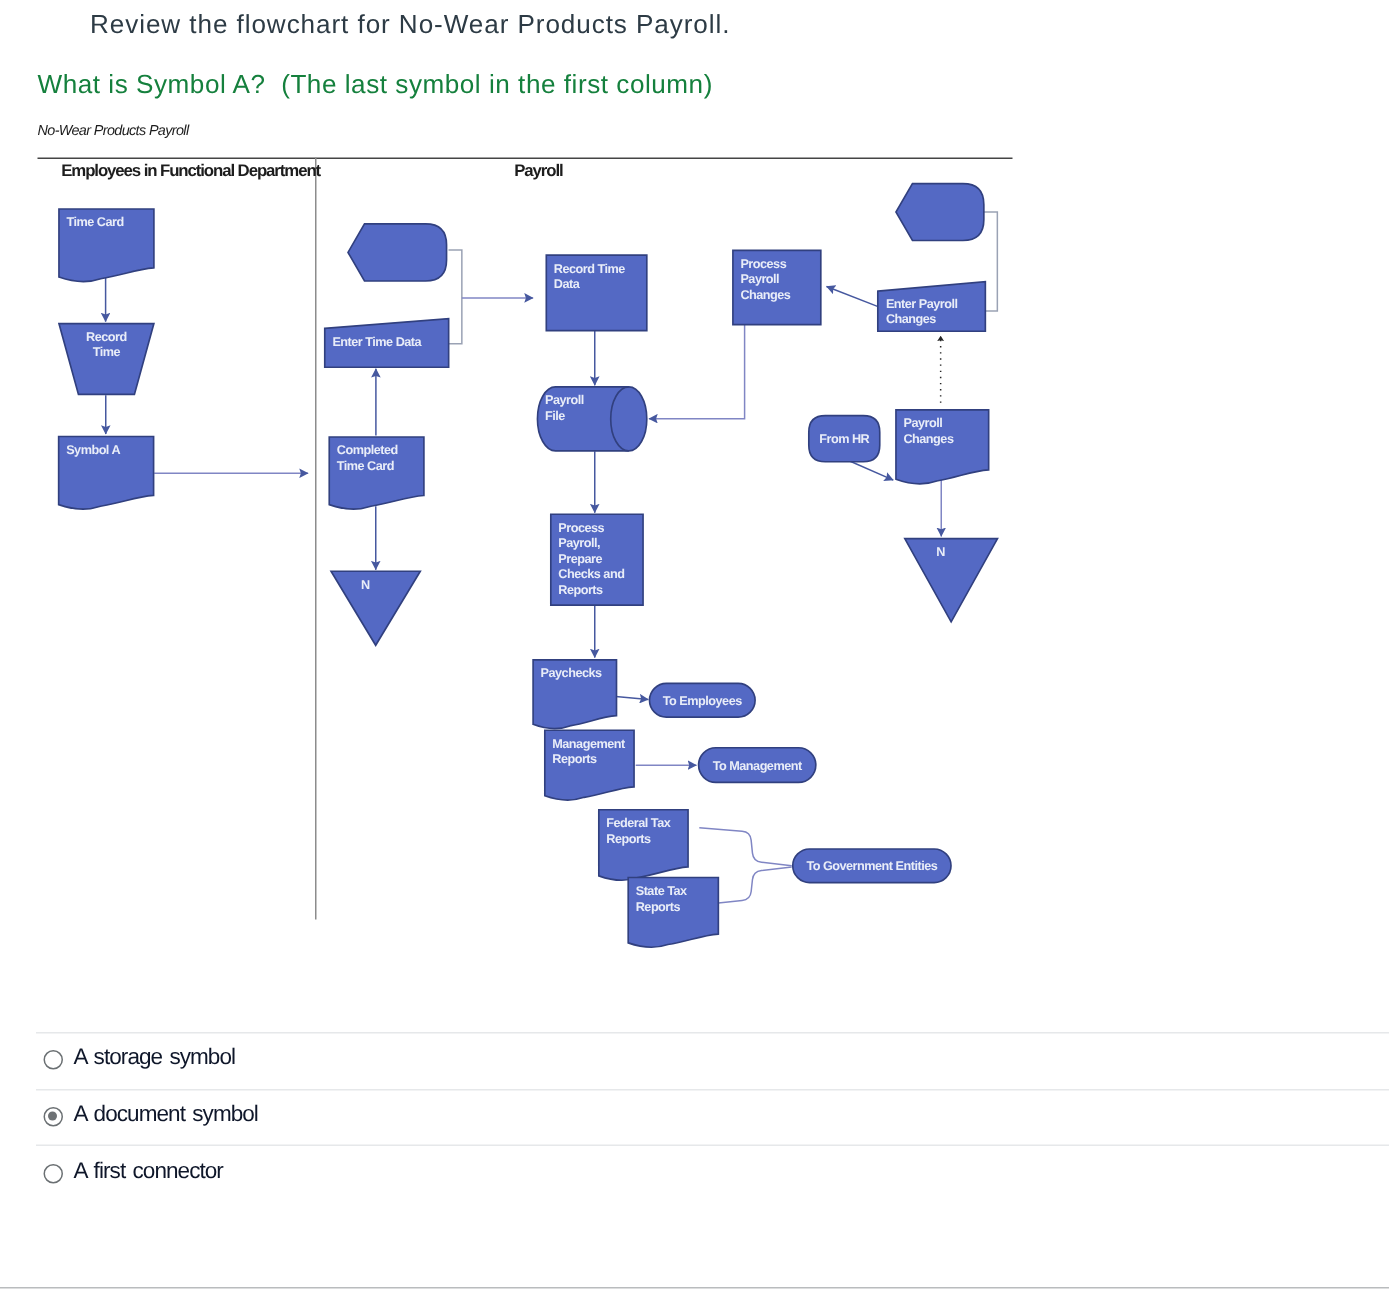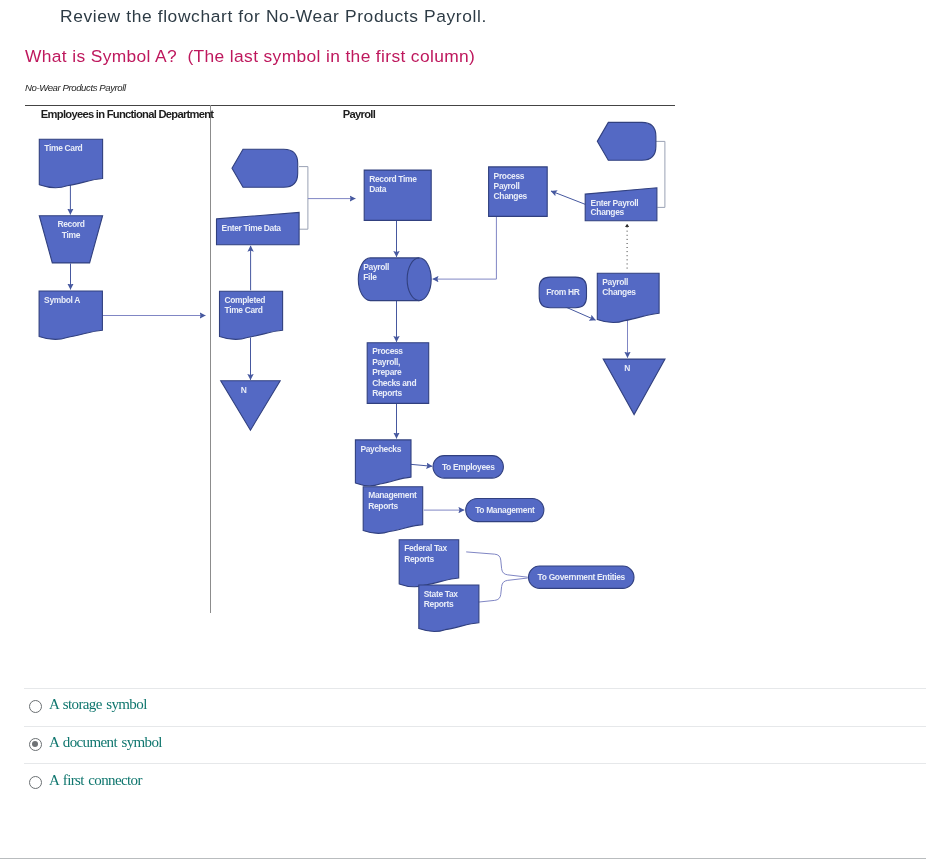--- a/index.html
+++ b/index.html
@@ -1,32 +1,32 @@
 <!DOCTYPE html>
 <html><head>
 <meta charset="utf-8">
 <style>
   html,body{margin:0;padding:0;background:#fff;}
   body{width:926px;height:861px;overflow:hidden;font-family:"Liberation Sans",sans-serif;color:#2d3b45;}
   .page{position:relative;width:926px;height:861px;}
   .q1{position:absolute;left:25px;top:5.5px;font-size:17.4px;color:#2d3b45;letter-spacing:0.62px;margin-left:35px;}
-  .q2{position:absolute;left:25px;top:45.5px;font-size:17.4px;color:#be185d;letter-spacing:0.36px;white-space:pre;}
+  .q2{position:absolute;left:25px;top:45.5px;font-size:17.4px;color:#15803d;letter-spacing:0.36px;white-space:pre;}
   .chartwrap{position:absolute;left:0;top:0;width:926px;height:650px;}
   .fc{position:absolute;left:0;top:0;}
   .ctitle{position:absolute;left:25px;top:82.2px;font-size:9.6px;color:#1d1d1d;letter-spacing:-0.42px;font-style:italic;}
   .hline{position:absolute;left:25px;top:104.6px;width:650px;height:1.5px;background:#444444;}
   .vline{position:absolute;left:209.6px;top:105px;width:1.4px;height:508px;background:#8c8c8c;}
   .colhdr{position:absolute;font-weight:bold;font-size:11.2px;color:#1d1d1d;letter-spacing:-0.72px;white-space:nowrap;}
   .colhdr.c1{left:24.8px;top:107.5px;margin-left:16px;}
   .colhdr.c2{left:342.8px;top:107.5px;}
   .answers{position:absolute;left:24px;top:688px;width:902px;}
   .arow{display:flex;align-items:center;height:37.7px;border-top:1px solid #e6e8ea;padding-left:5px;box-sizing:border-box;}
   .radio{width:13px;height:13px;border:1.3px solid #6b7073;border-radius:50%;box-sizing:border-box;position:relative;flex:none;top:-0.7px;}
   .radio.sel::after{content:"";position:absolute;left:2.0px;top:2.0px;width:6.4px;height:6.4px;border-radius:50%;background:#6e7275;}
-  .alabel{margin-left:7px;font-size:15px;color:#0f766e;letter-spacing:-0.62px;word-spacing:1.3px;position:relative;top:-2.6px;font-family:Liberation Serif, serif;}
+  .alabel{margin-left:7px;font-size:15px;color:#0f172a;letter-spacing:-0.62px;word-spacing:1.3px;position:relative;top:-2.6px;}
   .footline{position:absolute;left:0;top:858px;width:926px;height:1.3px;background:#b9bcbe;}
 </style>
 </head>
 <body>
 
 <div class="page">
   <div class="q1">Review the flowchart for No-Wear Products Payroll.</div>
   <div class="q2">What is Symbol A?  (The last symbol in the first column)</div>
   <div class="chartwrap">
     <div class="ctitle">No-Wear Products Payroll</div>

